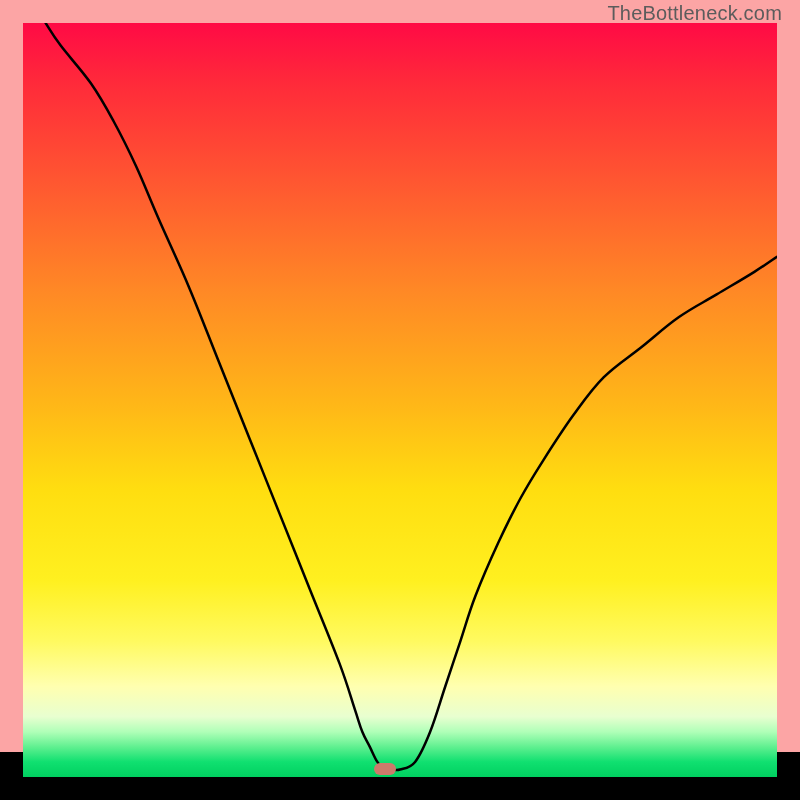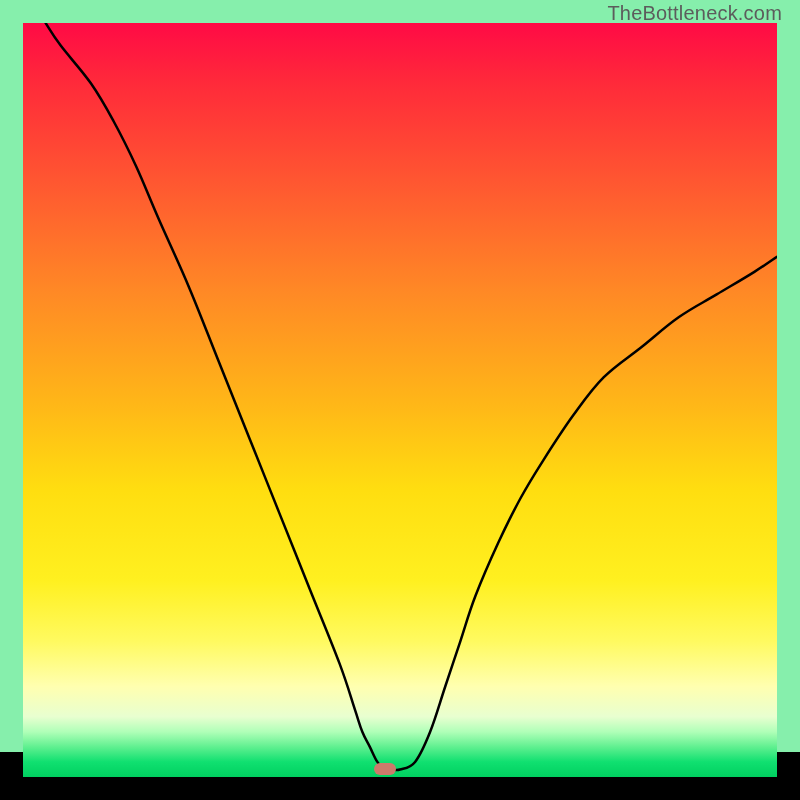--- a/index.html
+++ b/index.html
@@ -8,21 +8,21 @@
     width: 800px;
     height: 800px;
     background: #000;
     font-family: Arial, Helvetica, sans-serif;
     overflow: hidden;
   }
   .frame {
     position: relative;
     width: 800px;
     height: 752px;
-    background: #86efac;
+    background: #fca5a5;
   }
   .plot {
     position: absolute;
     left: 23px;
     top: 23px;
     width: 754px;
     height: 754px;
     overflow: hidden;
   }
   

